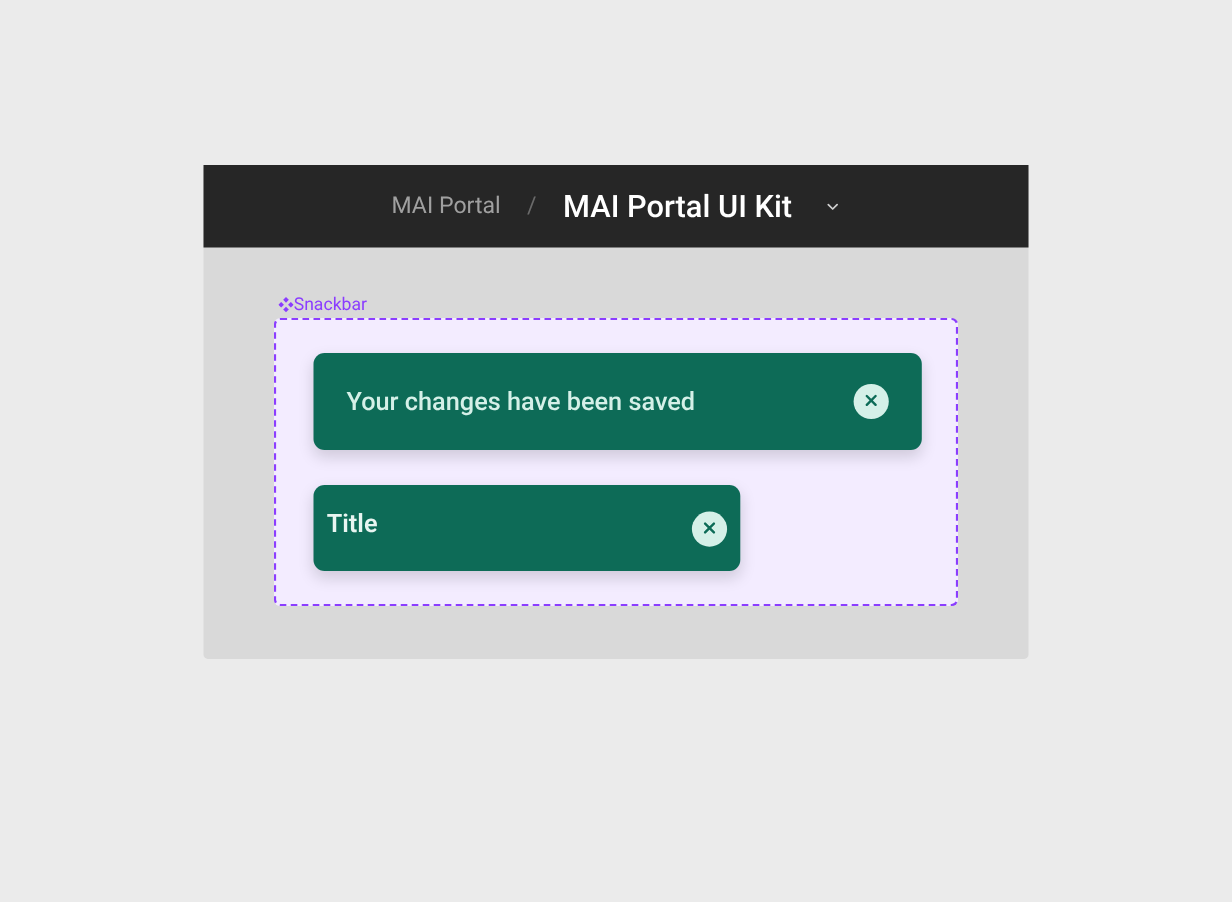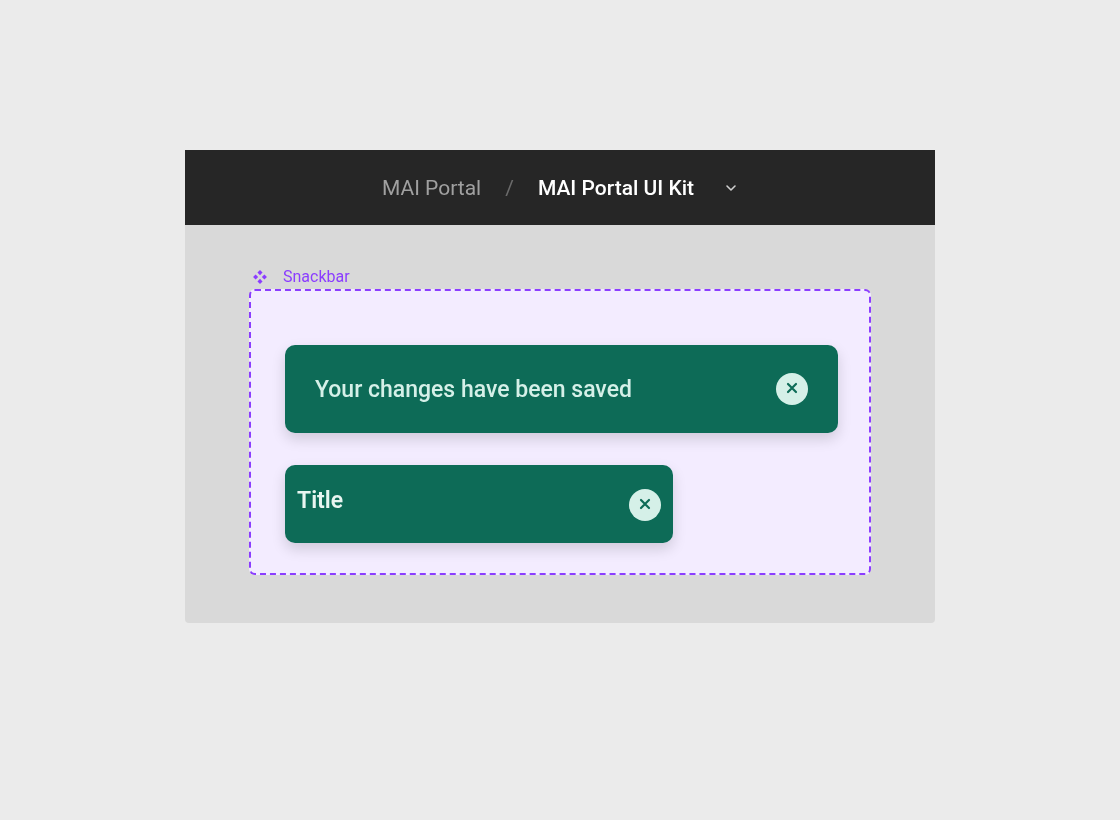--- a/index.html
+++ b/index.html
@@ -35,42 +35,42 @@
       color: #a0a0a0;
       font-size: 21px;
       font-weight: 400;
     }
     .breadcrumb-sep {
       color: #6b6b6b;
       font-size: 21px;
     }
     .breadcrumb-current {
       color: #ffffff;
-      font-size: 21px;
+      font-size: 28px;
       font-weight: 500;
     }
     .chevron {
       margin-left: 6px;
       width: 14px;
       height: 14px;
       display: inline-flex;
       align-items: center;
       justify-content: center;
     }
     .content-area {
       padding: 58px 64px 48px 64px;
       position: relative;
     }
     .frame-label-wrap {
       position: absolute;
       top: 42px;
       left: 68px;
       display: flex;
       align-items: center;
-      gap: 16px;
+      gap: 0;
     }
     .frame-label {
       color: #8b3dff;
       font-size: 16px;
       font-weight: 400;
     }
     .component-icon {
       width: 14px;
       height: 14px;
       display: inline-flex;
@@ -89,21 +89,20 @@
       border-radius: 10px;
       display: flex;
       align-items: center;
       justify-content: space-between;
       box-shadow: 0 6px 14px rgba(0,0,0,0.15);
       margin-bottom: 32px;
     }
     .snackbar.single {
       width: 553px;
       padding: 28px 30px;
-      margin-top: 24px;
     }
     .snackbar.double {
       width: 388px;
       padding: 22px 12px;
       margin-bottom: 0;
       align-items: flex-start;
     }
     .snackbar-text-col {
       display: flex;
       flex-direction: column;

